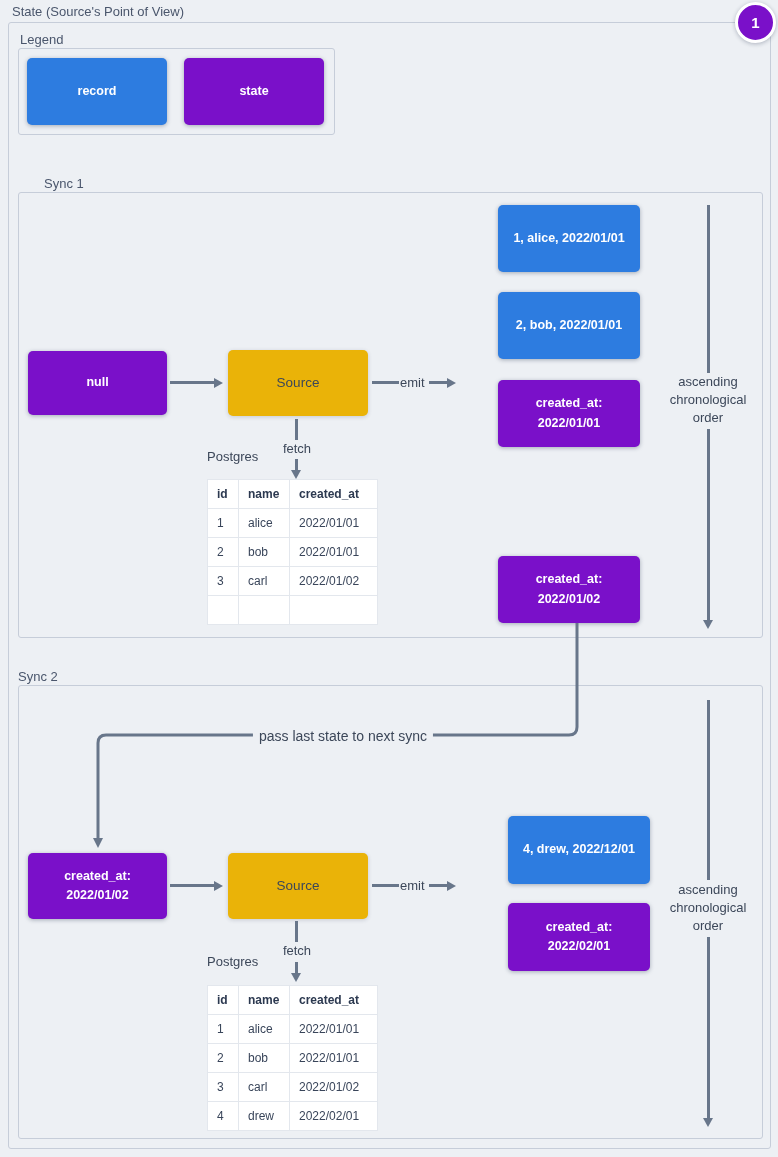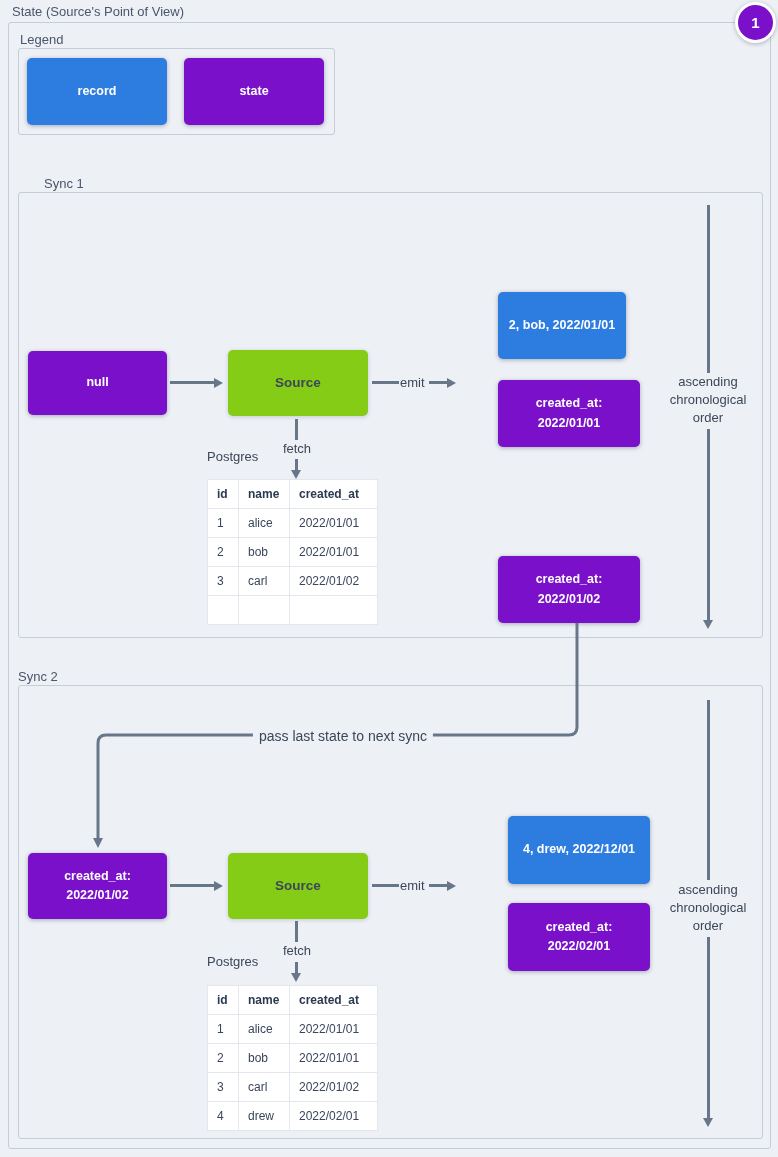--- a/index.html
+++ b/index.html
@@ -14,21 +14,21 @@
   body{background:var(--bg);font-family:"Liberation Sans","DejaVu Sans",sans-serif;}
   .canvas{position:relative;width:778px;height:1157px;background:var(--bg);overflow:hidden;}
   .frame{position:absolute;border:1px solid var(--frame);border-radius:3px;}
   .t-label{position:absolute;font-size:13px;color:#4a566c;}
   .lbl{position:absolute;font-size:13px;color:var(--text);}
   .node{position:absolute;border-radius:5px;display:flex;align-items:center;justify-content:center;
         text-align:center;color:#fff;font-weight:bold;font-size:12.5px;line-height:1.55;
         white-space:pre-line;box-shadow:0 1px 4px rgba(25,39,70,.35);}
   .record{background:var(--record);}
   .state{background:var(--state);}
-  .source-node{background:#84cc16;color:var(--text);font-weight:bold;font-size:13.5px;
+  .source-node{background:#eab308;color:var(--text);font-weight:normal;font-size:13.5px;
         box-shadow:0 1px 4px rgba(25,39,70,.18);}
   .hline{position:absolute;height:3px;background:var(--line);}
   .vline{position:absolute;width:3px;background:var(--line);}
   .ah-r{position:absolute;width:0;height:0;border-top:5px solid transparent;
         border-bottom:5px solid transparent;border-left:9px solid var(--line);}
   .ah-d{position:absolute;width:0;height:0;border-left:5px solid transparent;
         border-right:5px solid transparent;border-top:9px solid var(--line);}
   .order-lbl{position:absolute;width:100px;text-align:center;font-size:13px;line-height:18px;color:var(--text);}
   .pass-lbl{position:absolute;transform:translateX(-50%);background:var(--bg);
         padding:0 6px;font-size:14px;color:var(--text);z-index:3;white-space:nowrap;text-align:right;}
@@ -107,21 +107,22 @@
         <td>2022/01/02</td>
       </tr>
       <tr>
         <td></td>
         <td></td>
         <td></td>
       </tr>
     </tbody>
   </table>
 
-  <div class="node record" style="left:498px;top:292px;width:128px;height:67px;">2, bob, 2022/01/01</div>
+  <div class="node record" style="left:498px;top:205px;width:142px;height:67px;">1, alice, 2022/01/01</div>
+  <div class="node record" style="left:498px;top:292px;width:142px;height:67px;">2, bob, 2022/01/01</div>
   <div class="node state" style="left:498px;top:380px;width:142px;height:67px;">created_at:
 2022/01/01</div>
   <div class="node state" style="left:498px;top:556px;width:142px;height:67px;">created_at:
 2022/01/02</div>
 
   <div class="vline" style="left:707px;top:205px;height:168px;"></div>
   <div class="order-lbl" style="left:658px;top:373px;">ascending chronological order</div>
   <div class="vline" style="left:707px;top:429px;height:191px;"></div>
   <div class="ah-d" style="left:703px;top:620px;"></div>
 

